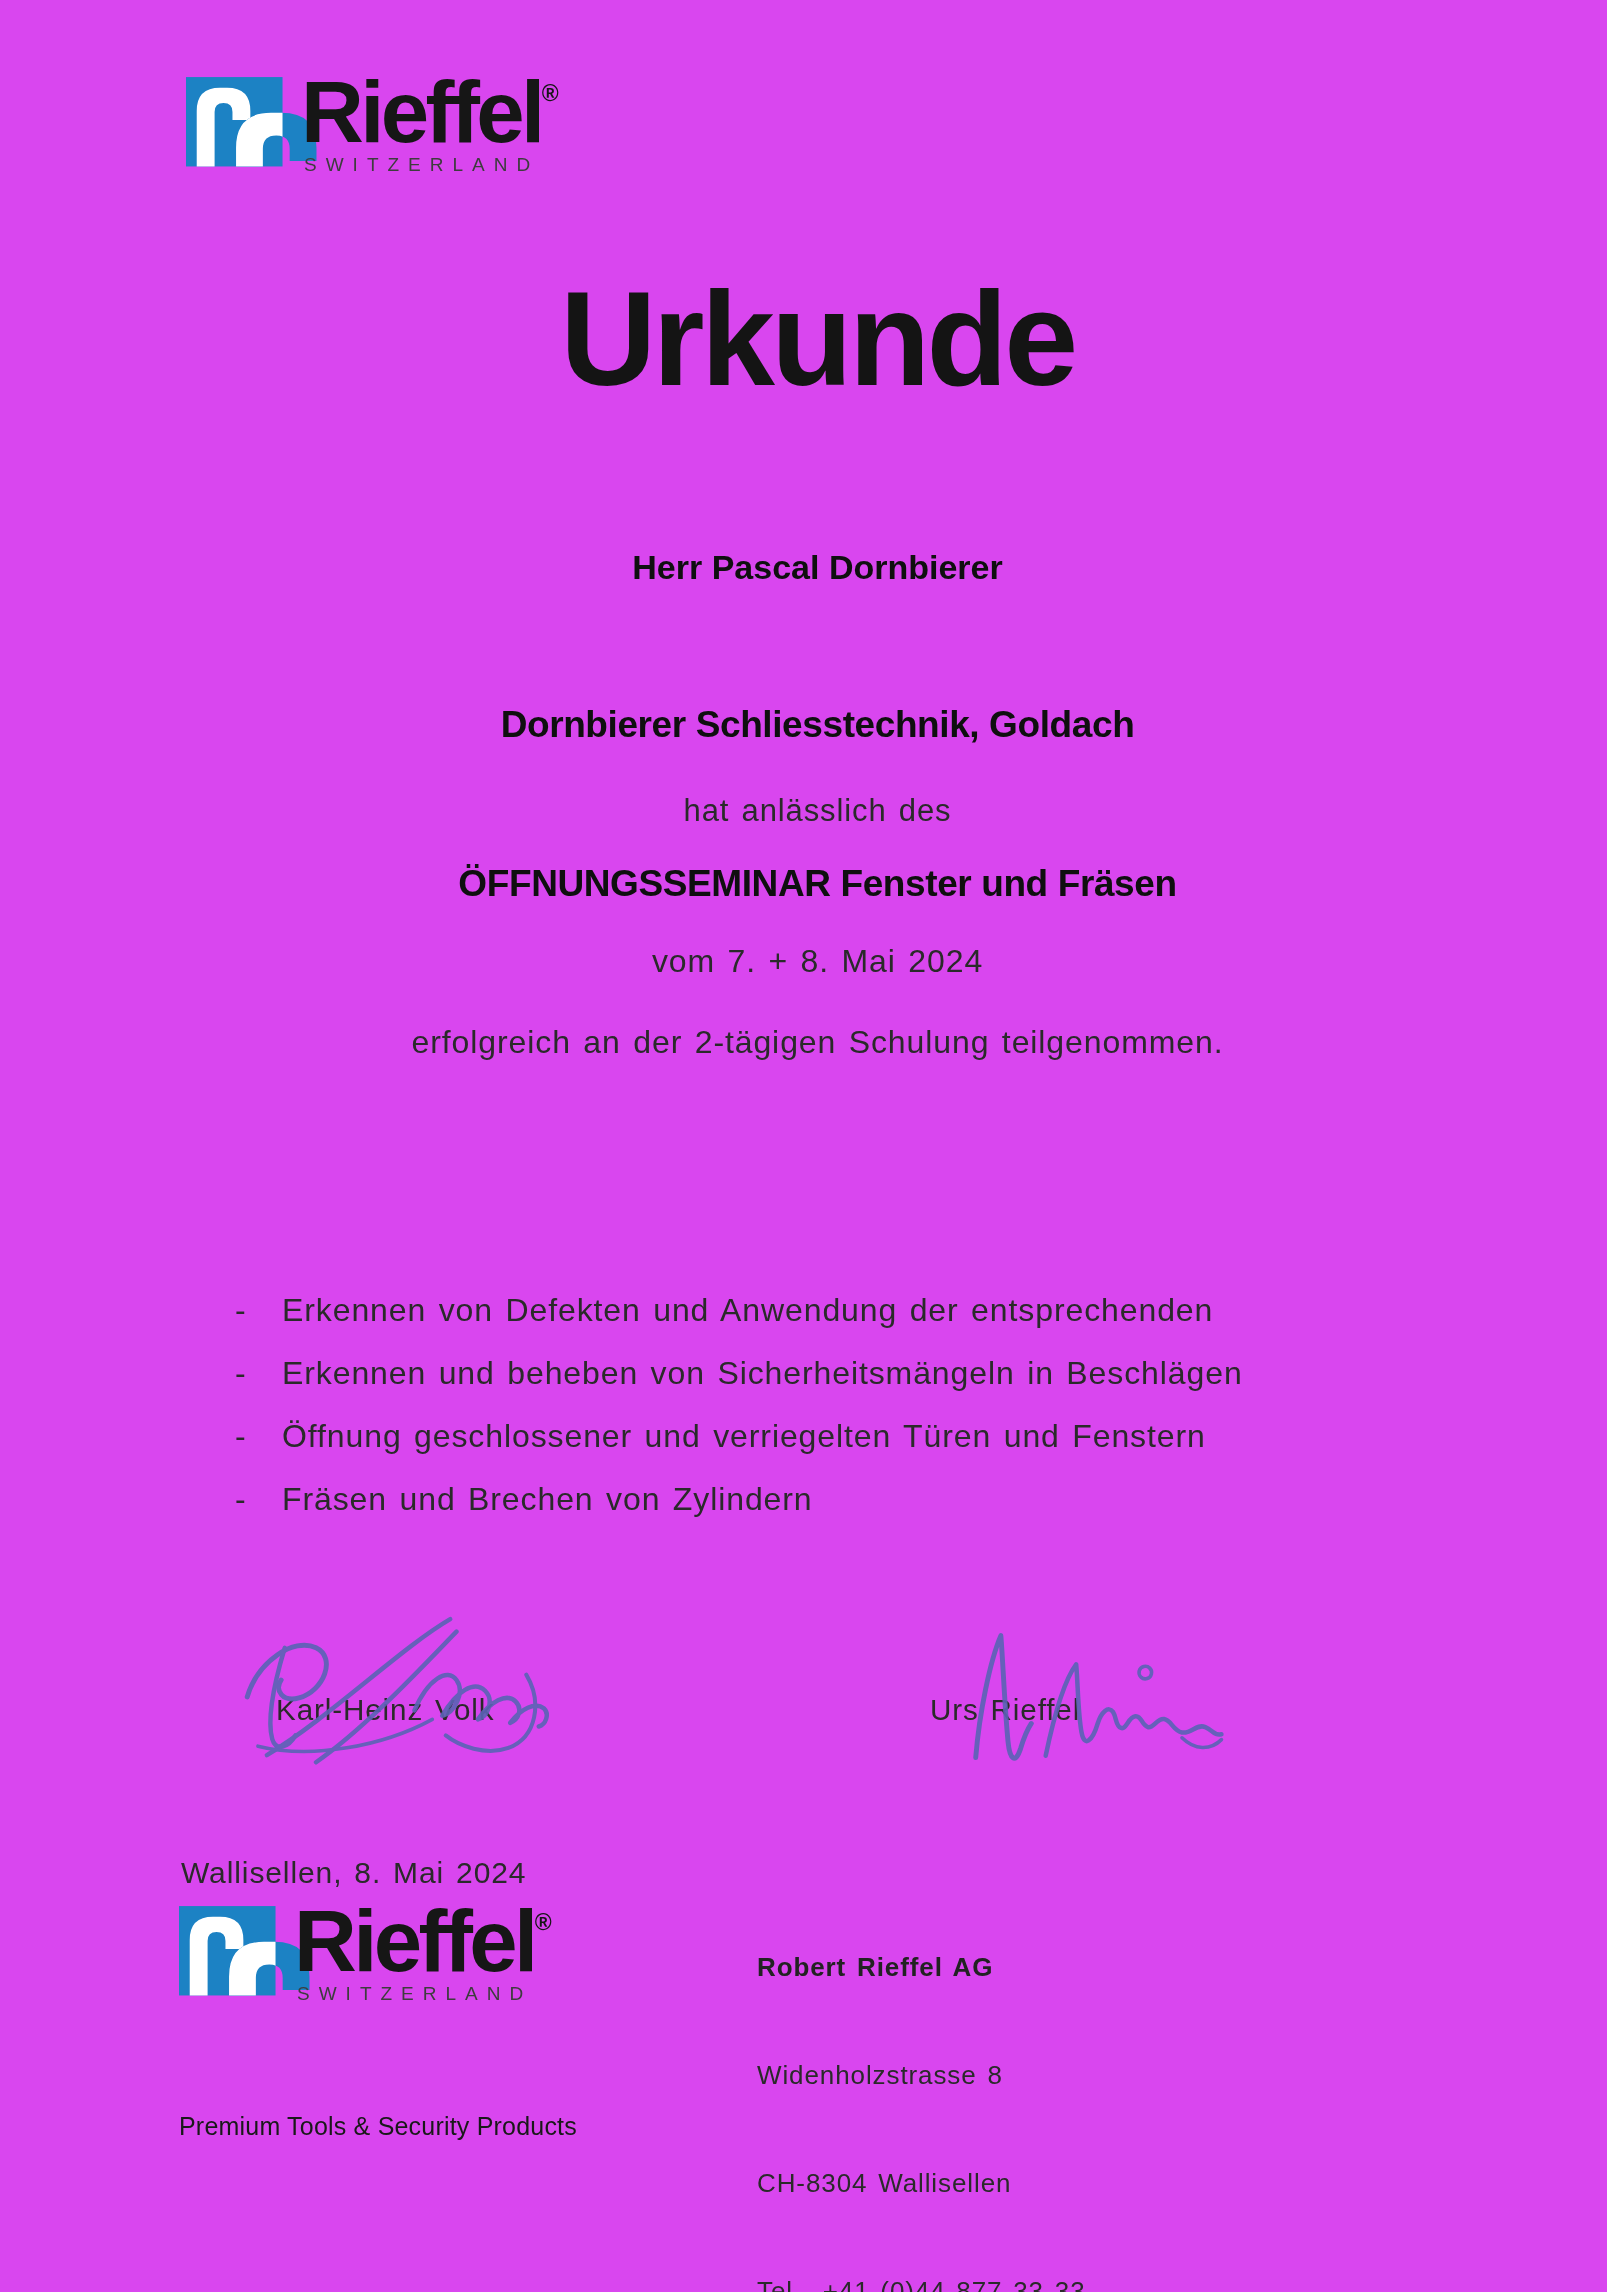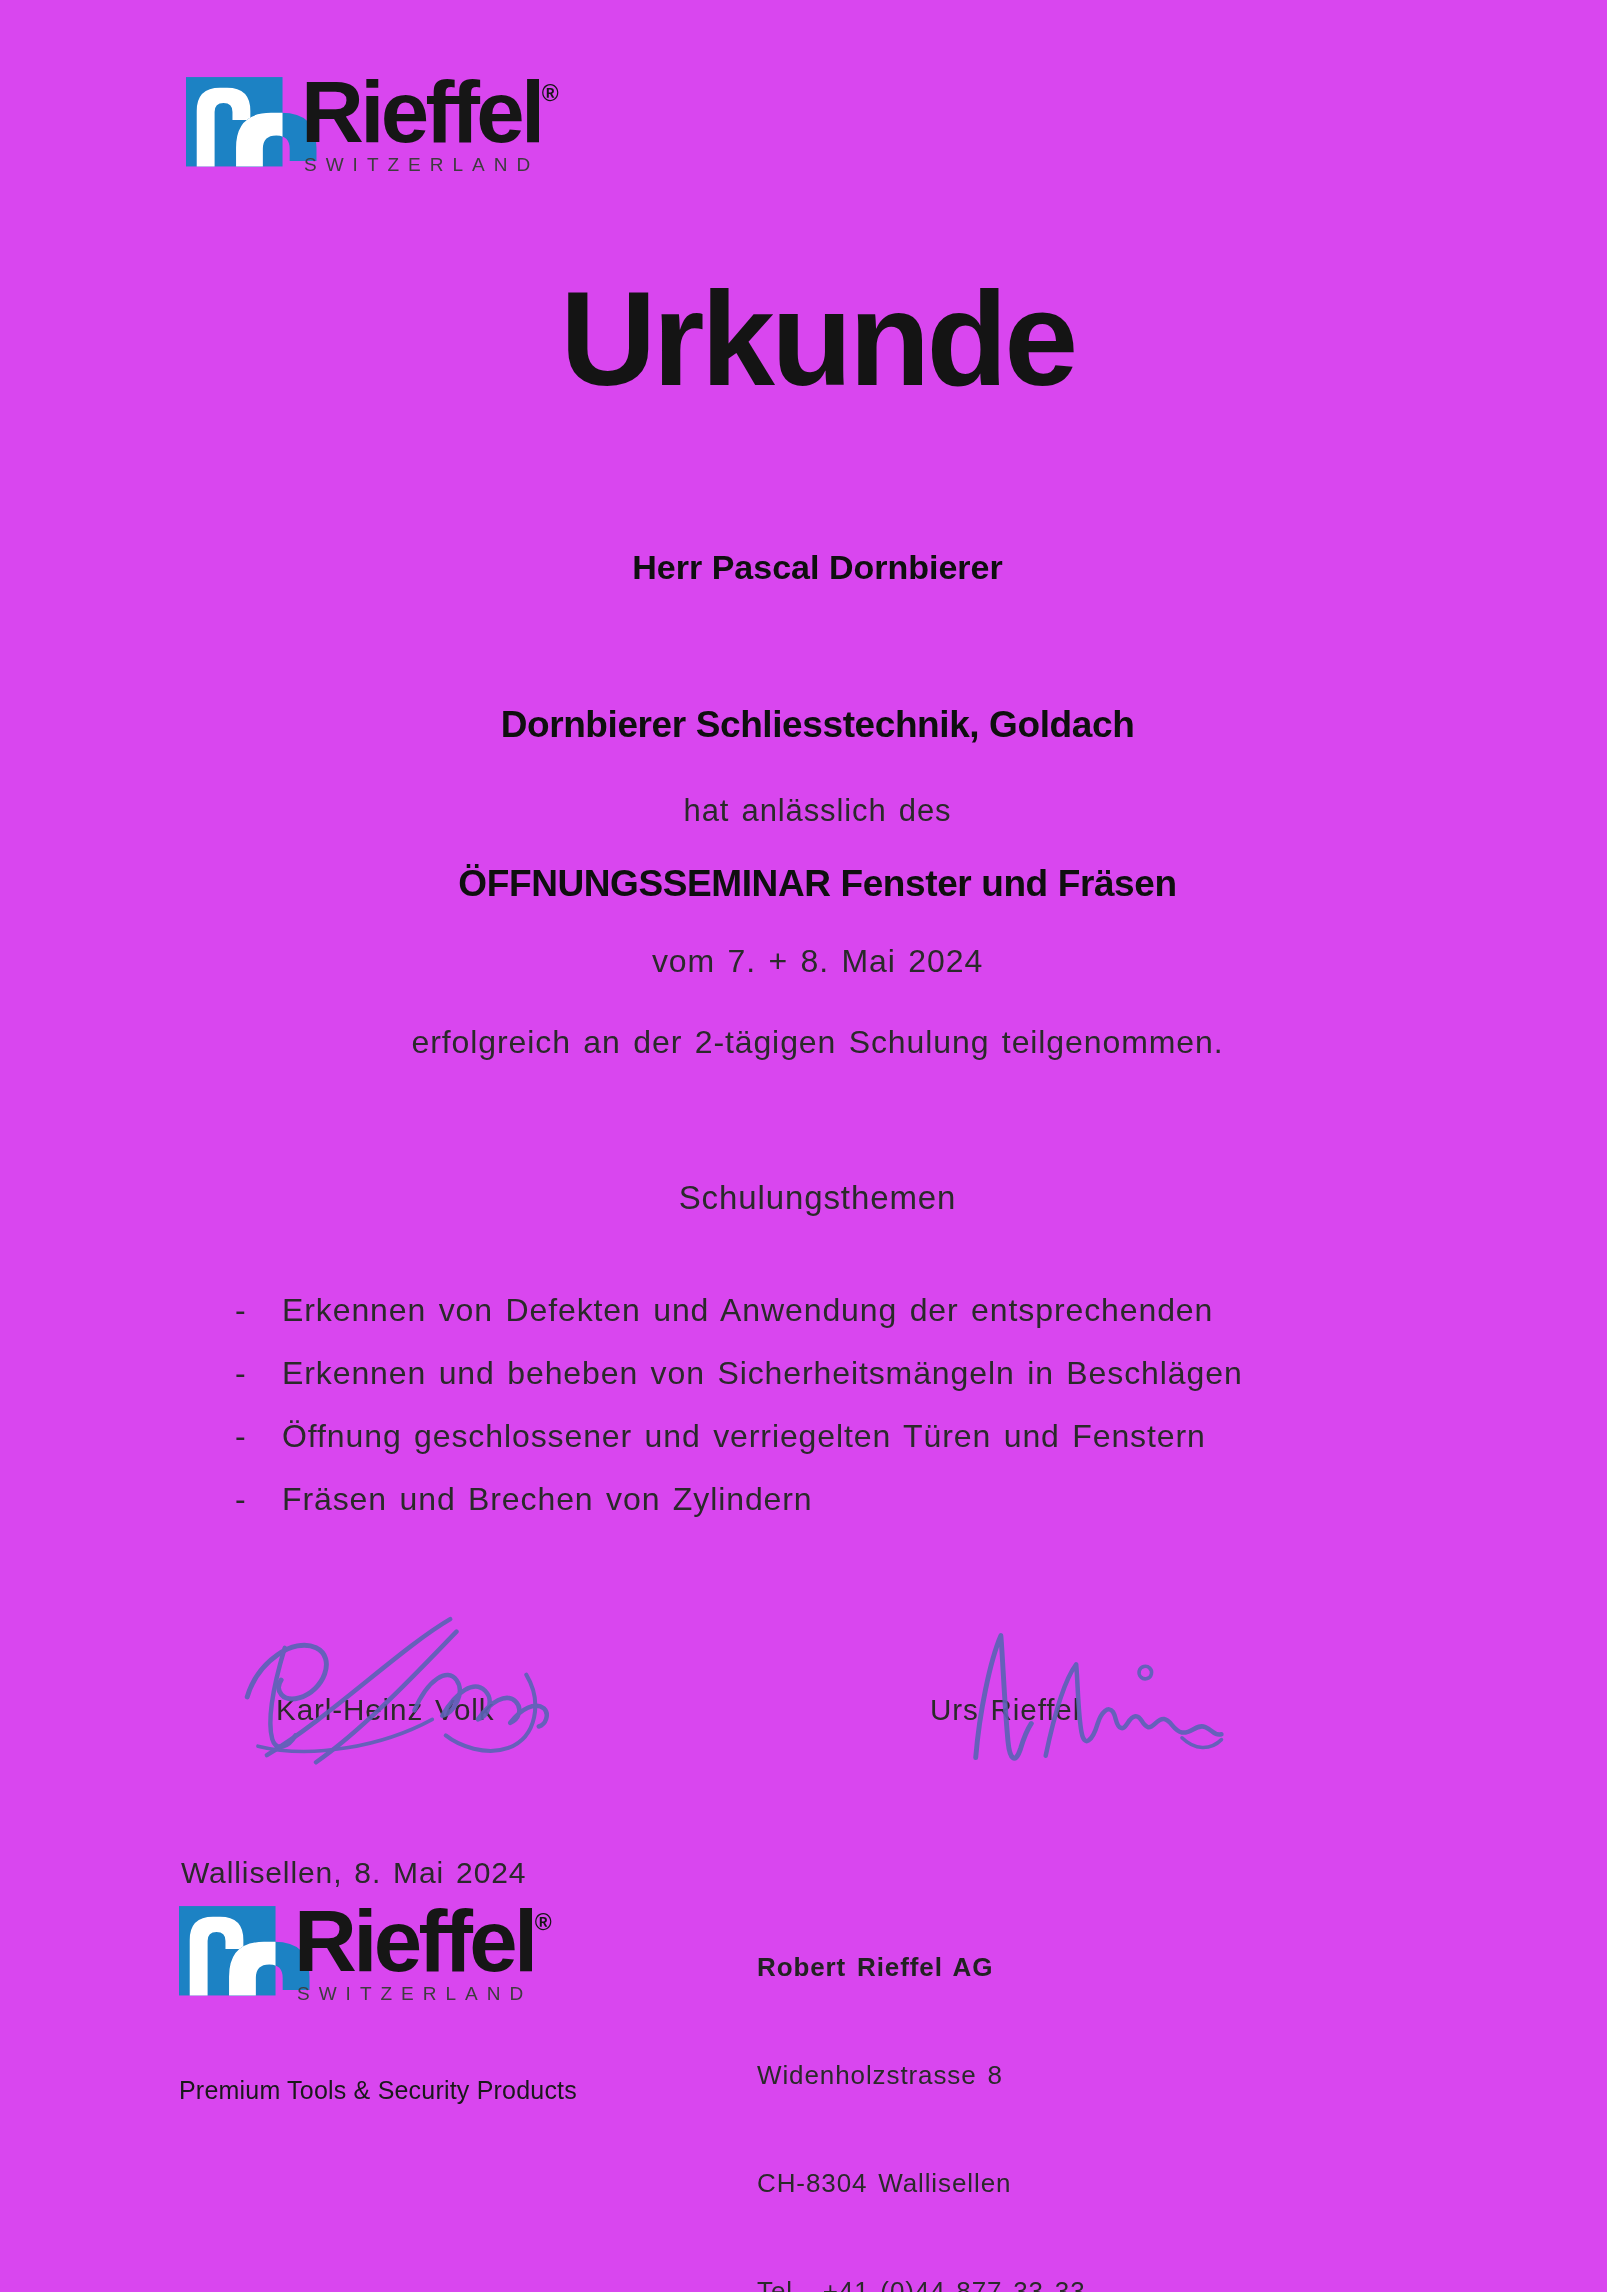--- a/index.html
+++ b/index.html
@@ -7,21 +7,21 @@
     position:relative;
     width:1608px;height:2293px;
     background:#d946ef;
     overflow:hidden;
     font-family:"Liberation Sans", sans-serif;
     color:#1c1c1c;
   }
   
   .geo{font-weight:400;color:#2a2a2a;letter-spacing:0.9px;word-spacing:2.7px;}
   .helv-b{font-weight:700;color:#0f0f0f;}
-  .helv{font-weight:400;color:#191919;}
+  .helv{font-weight:400;color:#191919;margin-top:36px;}
   .abs{position:absolute;}
   .ctr{left:27px;right:0;text-align:center;}
 
   
   .logo{position:absolute;width:555px;height:116px;}
   .logo-mark{position:absolute;left:0;top:0;}
   .logo-word{position:absolute;left:115px;top:-9px;font-weight:700;font-size:87px;
              line-height:1;letter-spacing:-3.6px;color:#161616;white-space:nowrap;}
   .logo-reg{font-size:23px;letter-spacing:0;vertical-align:41px;font-weight:700;}
   .logo-country{position:absolute;left:118px;top:77px;font-size:19px;letter-spacing:9px;
@@ -79,21 +79,20 @@
 
   <div class="abs ctr title" style="top:273px;">Urkunde</div>
 
   <div class="abs ctr helv-b line-bold-36" style="top:548px;">Herr Pascal Dornbierer</div>
   <div class="abs ctr helv-b line-bold-41" style="top:704px;">Dornbierer Schliesstechnik, Goldach</div>
   <div class="abs ctr geo line-geo-35" style="top:793px;">hat anlässlich des</div>
   <div class="abs ctr helv-b line-bold-41" style="top:863px;">ÖFFNUNGSSEMINAR Fenster und Fräsen</div>
   <div class="abs ctr geo line-geo-36" style="top:943px;">vom 7. + 8. Mai 2024</div>
   <div class="abs ctr geo line-geo-36" style="top:1024px;">erfolgreich an der 2-tägigen Schulung teilgenommen.</div>
 
-  <div class="abs ctr geo line-geo-37" style="top:1179px;">Schulungsthemen</div>
 
   <div class="topics geo">
     <div class="topic-row">
       <span class="topic-dash">-</span>
       <div>Erkennen von Defekten und Anwendung der entsprechenden</div>
     </div>
     <div class="topic-row">
       <span class="topic-dash">-</span>
       <div>Erkennen und beheben von Sicherheitsmängeln in Beschlägen</div>
     </div>

